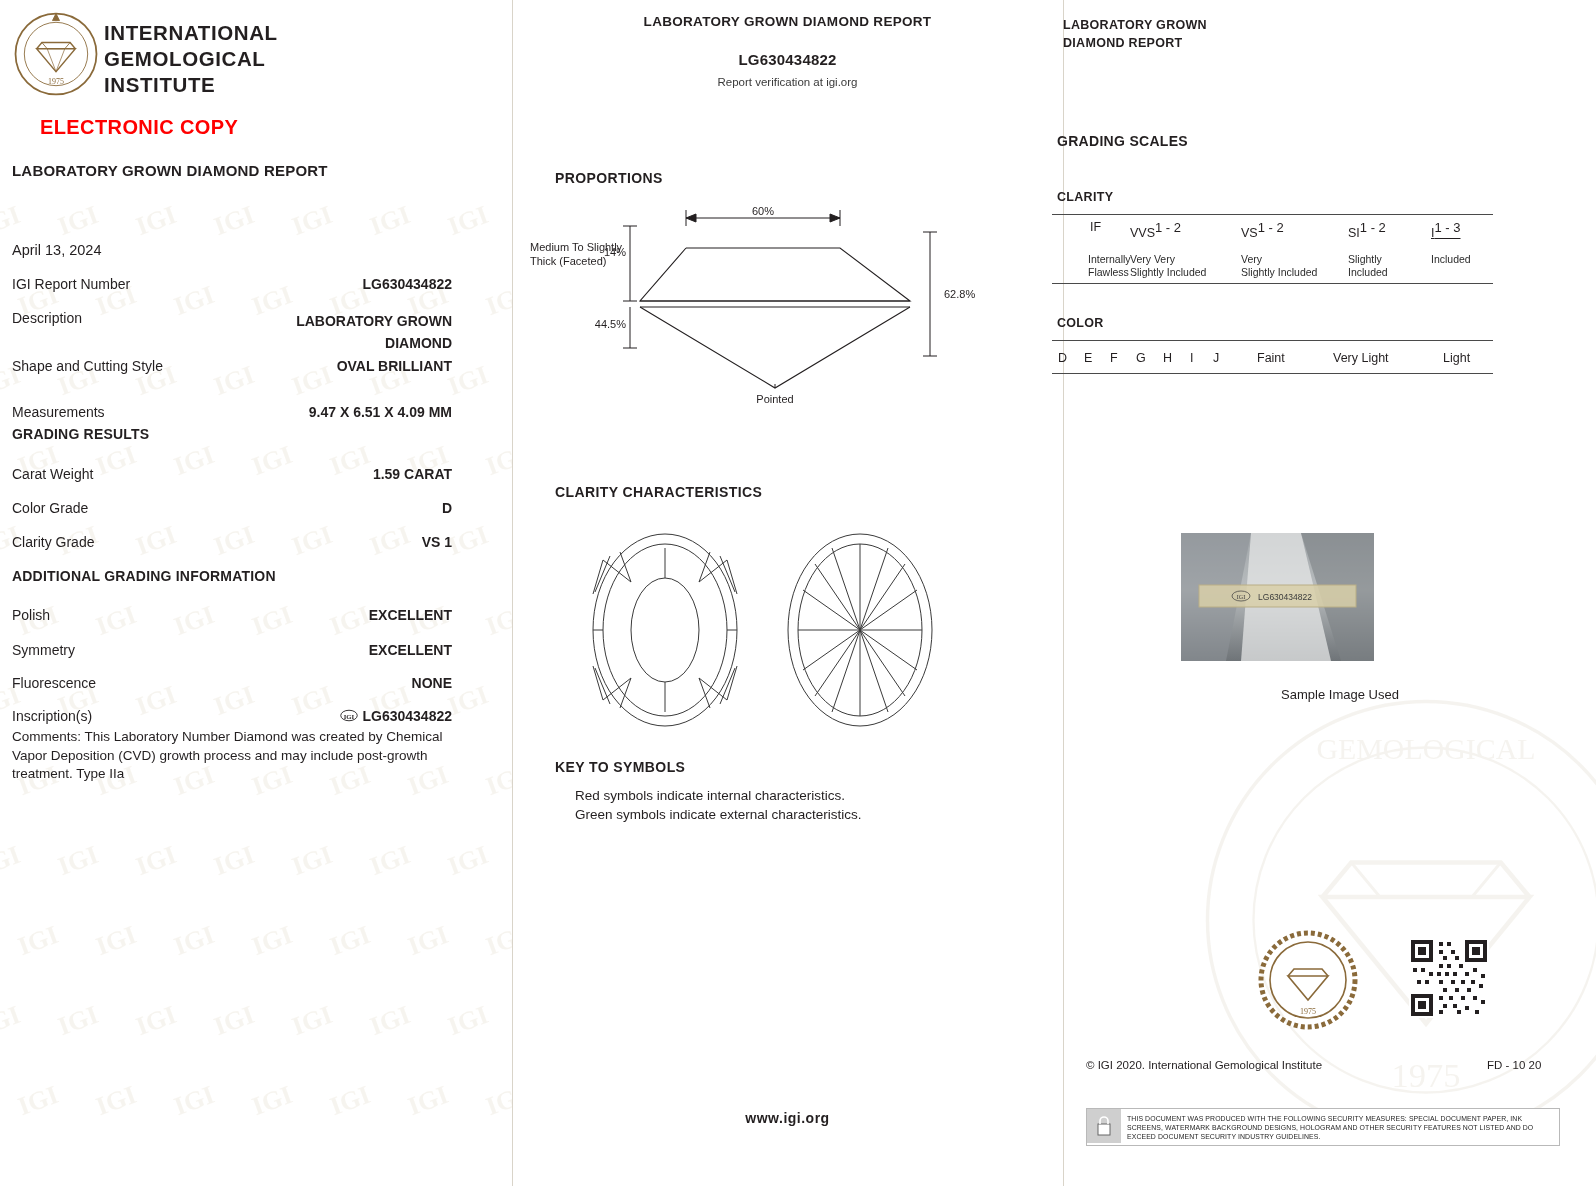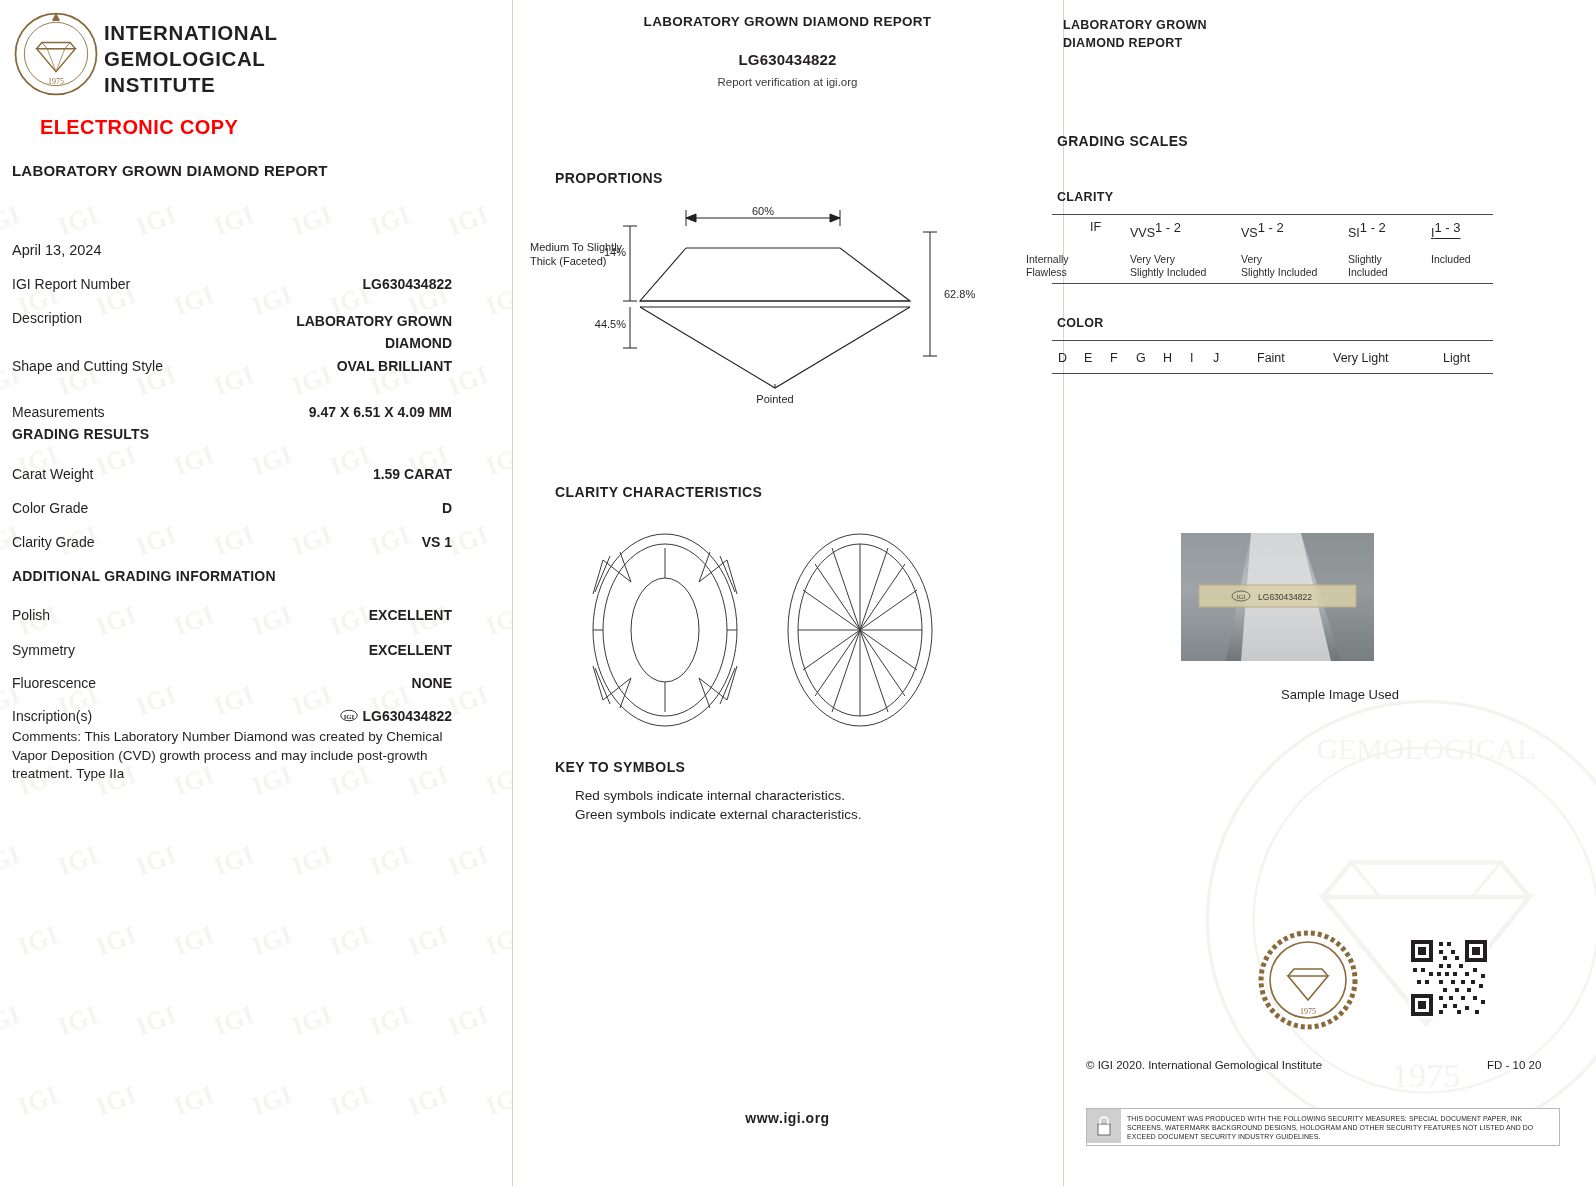--- a/index.html
+++ b/index.html
@@ -358,21 +358,21 @@
 
   <div class="scale-head" style="left:1057px;top:190px;">CLARITY</div>
   <div class="hr" style="left:1052px;top:214px;width:441px;"></div>
 
   <div class="sc-item" style="left:1058px;top:220px;margin-left:32px;"><span>IF</span></div>
   <div class="sc-item" style="left:1130px;top:220px;"><span>VVS</span><span class="sc-sup">1 - 2</span></div>
   <div class="sc-item" style="left:1241px;top:220px;"><span>VS</span><span class="sc-sup">1 - 2</span></div>
   <div class="sc-item" style="left:1348px;top:220px;"><span>SI</span><span class="sc-sup">1 - 2</span></div>
   <div class="sc-item" style="left:1431px;top:220px;text-decoration:underline;"><span>I</span><span class="sc-sup">1 - 3</span></div>
 
-  <div class="sc-desc" style="left:1026px;top:253px;width:70px;white-space:pre-line;">Internally
+  <div class="sc-desc" style="left:1088px;top:253px;width:70px;white-space:pre-line;">Internally
 Flawless</div>
   <div class="sc-desc" style="left:1130px;top:253px;width:105px;white-space:pre-line;">Very Very
 Slightly Included</div>
   <div class="sc-desc" style="left:1241px;top:253px;width:105px;white-space:pre-line;">Very
 Slightly Included</div>
   <div class="sc-desc" style="left:1348px;top:253px;width:80px;white-space:pre-line;">Slightly
 Included</div>
   <div class="sc-desc" style="left:1431px;top:253px;width:70px;white-space:pre-line;">Included</div>
 
   <div class="hr" style="left:1052px;top:283px;width:441px;"></div>

